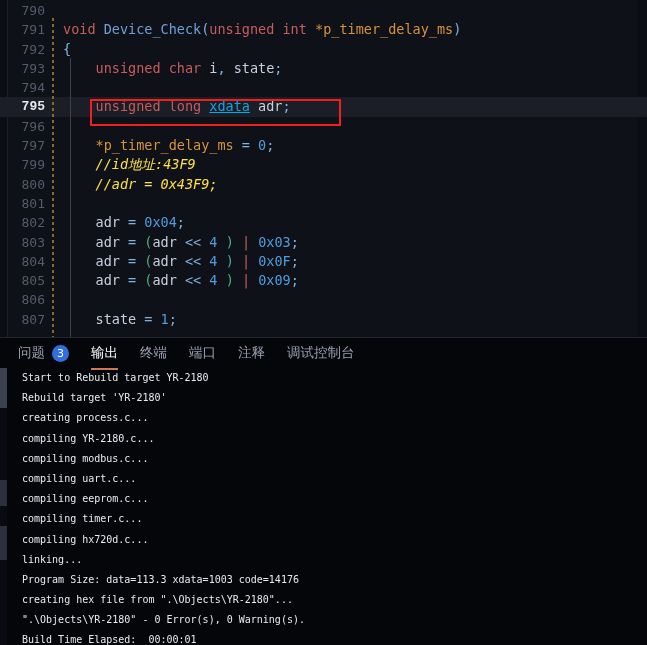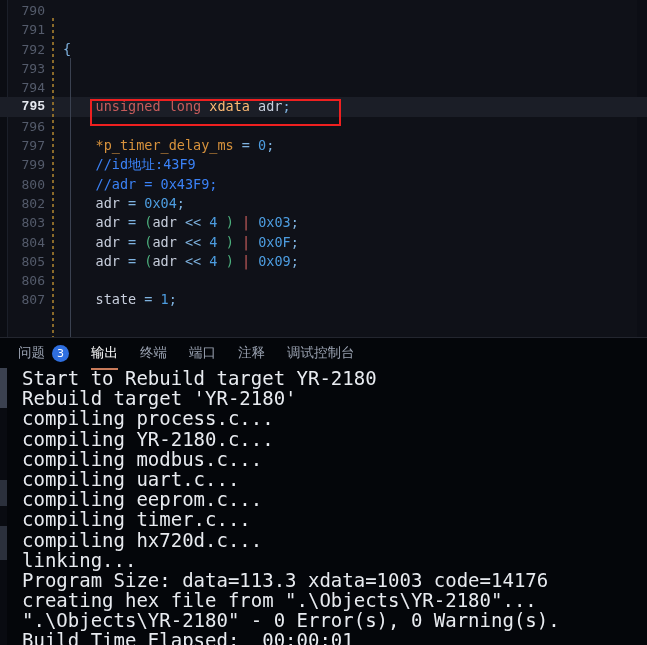--- a/index.html
+++ b/index.html
@@ -101,25 +101,25 @@
     left: 63px;
     top: 0;
   }
 
   
   .kw   { color: #c75c5c; }   
   .fn   { color: #6f9fd8; }   
   .punc { color: #7fb3e0; }   
   .var  { color: #d7923c; }   
   .id   { color: #c8cfdd; }   
-  .kwx  { color: #fdba74; }   
+  .kwx  { color: #0ea5e9; text-decoration: underline; }   
   .num  { color: #4d9de0; }   
   .op   { color: #c75c5c; }   
   .grn  { color: #4caf7d; }   
-  .cmt  { color: #3b82f6; }
+  .cmt  { color: #fde047; font-style: italic; }
   .semi { color: #7fb3e0; }
 
   
   #red-box {
     position: absolute;
     left: 90px;
     top: 99px;
     width: 251px;
     height: 27px;
     border: 2px solid #ef2020;
@@ -191,21 +191,21 @@
     width: 647px;
     height: 278px;
     overflow: hidden;
   }
   .out-line {
     height: 20.2px;
     line-height: 20.2px;
     padding-left: 22px;
     color: #e8ebf0;
     font-family: "DejaVu Sans Mono", monospace;
-    font-size: 19px;
+    font-size: 10px;
     white-space: pre;
   }
 
   
   .panel-scroll-track {
     position: absolute;
     left: 0; top: 30px;
     width: 7px;
     height: 278px;
     background: #090b11;
@@ -222,29 +222,30 @@
 
 <div id="app">
 
   <div id="editor">
     <div class="left-sliver"></div>
     <div class="editor-bg-right"></div>
 
     <div class="code-rows" id="code-rows">
         <div class="crow" style="height: 10px; line-height: 10px; margin-top: -9px;"><span class="ln">789</span></div>
         <div class="crow"><span class="ln">790</span><span class="ctext"></span></div>
-        <div class="crow"><span class="ln">791</span></div>
+        <div class="crow"><span class="ln">791</span><span class="ctext"><span class="kw">void </span><span class="fn">Device_Check</span><span class="punc">(</span><span class="kw">unsigned int </span><span class="var">*p_timer_delay_ms</span><span class="punc">)</span></span></div>
         <div class="crow"><span class="ln">792</span><span class="ctext"><span class="punc">{</span></span></div>
-        <div class="crow"><span class="ln">793</span></div>
+        <div class="crow"><span class="ln">793</span><span class="ctext"><span class="id">    </span><span class="kw">unsigned char </span><span class="id">i</span><span class="semi">, </span><span class="id">state</span><span class="semi">;</span></span></div>
         <div class="crow"><span class="ln">794</span></div>
         <div class="crow active-line"><span class="ln">795</span><span class="ctext"><span class="id">    </span><span class="kw">unsigned long </span><span class="kwx">xdata</span><span class="id"> </span><span class="id">adr</span><span class="semi">;</span></span></div>
         <div class="crow"><span class="ln">796</span><span class="ctext"></span></div>
         <div class="crow"><span class="ln">797</span><span class="ctext"><span class="id">    </span><span class="var">*p_timer_delay_ms</span><span class="semi"> = </span><span class="num">0</span><span class="semi">;</span></span></div>
         <div class="crow"><span class="ln">799</span><span class="ctext"><span class="cmt">    //id地址:43F9</span></span></div>
         <div class="crow"><span class="ln">800</span><span class="ctext"><span class="cmt">    //adr = 0x43F9;</span></span></div>
+        <div class="crow"><span class="ln">801</span><span class="ctext"></span></div>
         <div class="crow"><span class="ln">802</span><span class="ctext"><span class="id">    </span><span class="id">adr</span><span class="semi"> = </span><span class="num">0x04</span><span class="semi">;</span></span></div>
         <div class="crow"><span class="ln">803</span><span class="ctext"><span class="id">    </span><span class="id">adr</span><span class="semi"> = </span><span class="grn">(</span><span class="id">adr</span><span class="semi"> &lt;&lt; </span><span class="num">4</span><span class="id"> </span><span class="grn">)</span><span class="id"> </span><span class="op">|</span><span class="id"> </span><span class="num">0x03</span><span class="semi">;</span></span></div>
         <div class="crow"><span class="ln">804</span><span class="ctext"><span class="id">    </span><span class="id">adr</span><span class="semi"> = </span><span class="grn">(</span><span class="id">adr</span><span class="semi"> &lt;&lt; </span><span class="num">4</span><span class="id"> </span><span class="grn">)</span><span class="id"> </span><span class="op">|</span><span class="id"> </span><span class="num">0x0F</span><span class="semi">;</span></span></div>
         <div class="crow"><span class="ln">805</span><span class="ctext"><span class="id">    </span><span class="id">adr</span><span class="semi"> = </span><span class="grn">(</span><span class="id">adr</span><span class="semi"> &lt;&lt; </span><span class="num">4</span><span class="id"> </span><span class="grn">)</span><span class="id"> </span><span class="op">|</span><span class="id"> </span><span class="num">0x09</span><span class="semi">;</span></span></div>
         <div class="crow"><span class="ln">806</span><span class="ctext"></span></div>
         <div class="crow"><span class="ln">807</span><span class="ctext"><span class="id">    </span><span class="id">state</span><span class="semi"> = </span><span class="num">1</span><span class="semi">;</span></span></div>
       </div>
 
     <div class="fold-marker"></div>
     <div class="indent-guide"></div>
@@ -275,21 +276,21 @@
         </div>
       </div>
     <div class="panel-scroll-track">
       <div class="panel-scroll-thumb" style="top:0px;height:40px;"></div>
       <div class="panel-scroll-thumb" style="top:112px;height:26px;background:#2b303c;"></div>
       <div class="panel-scroll-thumb" style="top:158px;height:34px;background:#2b303c;"></div>
     </div>
     <div class="out-body" id="out-body">
         <div class="out-line">Start to Rebuild target YR-2180</div>
         <div class="out-line">Rebuild target 'YR-2180'</div>
-        <div class="out-line">compiling process.c...</div>
+        <div class="out-line">creating process.c...</div>
         <div class="out-line">compiling YR-2180.c...</div>
         <div class="out-line">compiling modbus.c...</div>
         <div class="out-line">compiling uart.c...</div>
         <div class="out-line">compiling eeprom.c...</div>
         <div class="out-line">compiling timer.c...</div>
         <div class="out-line">compiling hx720d.c...</div>
         <div class="out-line">linking...</div>
         <div class="out-line">Program Size: data=113.3 xdata=1003 code=14176</div>
         <div class="out-line">creating hex file from ".\Objects\YR-2180"...</div>
         <div class="out-line">".\Objects\YR-2180" - 0 Error(s), 0 Warning(s).</div>

